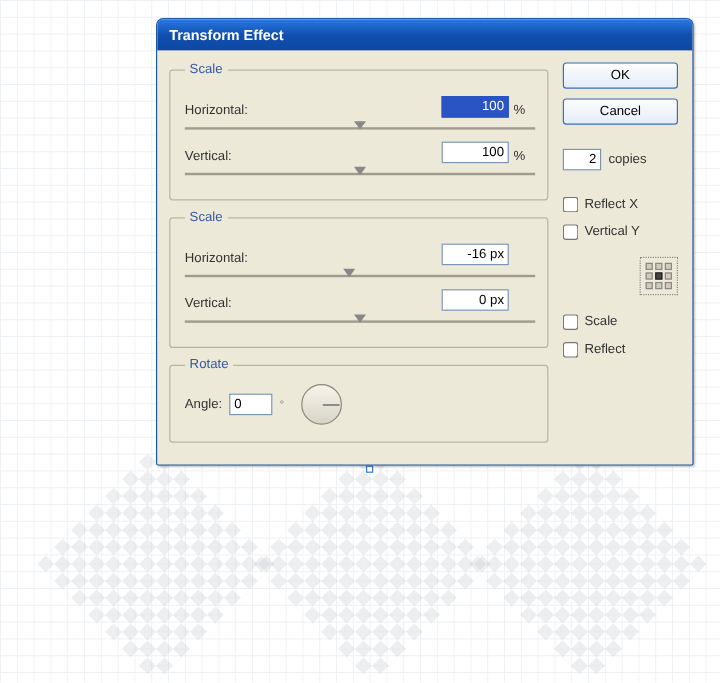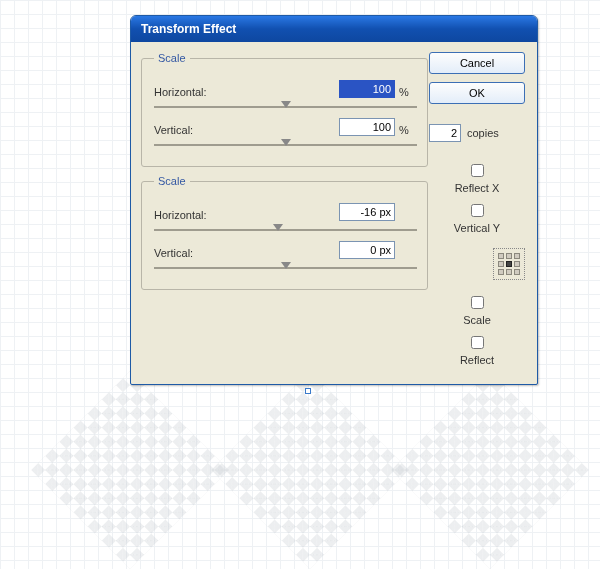--- a/index.html
+++ b/index.html
@@ -40,41 +40,41 @@
   }
   .d1 { width: 140px; height: 140px; left: 60px; top: 400px; }
   .d2 { width: 140px; height: 140px; left: 240px; top: 400px; }
   .d3 { width: 140px; height: 140px; left: 420px; top: 400px; }
 
   
   .dialog {
     position: absolute;
     left: 130px;
     top: 15px;
-    width: 408px;
+    width: 448px;
     border: 1px solid #1e5aa6;
     border-radius: 6px 6px 2px 2px;
     box-shadow: 1px 1px 2px rgba(0,0,0,0.25);
     background: #ece9d8;
     overflow: hidden;
   }
   .titlebar {
     height: 26px;
     background: linear-gradient(#2a78e4, #1150b0 50%, #0e47a0);
     color: #fff;
     font-weight: bold;
     font-size: 12px;
     padding: 5px 10px;
     display: flex;
     align-items: center;
   }
   .dialog-body {
     padding: 10px 12px 18px 10px;
     display: flex;
-    gap: 1px;
+    gap: 12px;
   }
   .left-col { flex: 1; display: flex; flex-direction: column; gap: 8px; }
   .right-col { width: 96px; display: flex; flex-direction: column; gap: 6px; align-items: stretch; }
 
   fieldset {
     border: 1px solid #b8b5a8;
     border-radius: 3px;
     padding: 10px 10px 14px 12px;
   }
   legend {
@@ -146,25 +146,23 @@
     width: 32px;
     height: 18px;
     border: 1px solid #7b94b2;
     text-align: right;
     padding: 1px 3px;
     font: inherit;
   }
 
   .check-row {
     display: flex;
-    align-items: center;
     gap: 5px;
     margin-top: 4px;
     font-size: 11px;
-    flex-direction: column;
   }
   .check-row input[type="checkbox"] {
     width: 13px; height: 13px;
   }
 
   .origin-grid {
     width: 32px;
     height: 32px;
     margin: 8px 0 6px auto;
     display: grid;
@@ -280,26 +278,35 @@
           <div style="flex:1"></div>
           <input type="text" value="0 px" style="">
           <span class="unit"></span>
         </div>
         <div class="slider">
             <div class="track"></div>
             <div class="thumb"></div>
           </div>
       </fieldset>
 
+      <fieldset>
+        <legend>Rotate</legend>
+        <div class="angle-row">
+          <label>Angle:</label>
+          <input type="text" value="0" style="">
+          <span class="deg">°</span>
+          <div class="angle-dial"></div>
+        </div>
+      </fieldset>
 
     </div>
 
     <div class="right-col">
+      <button class="btn">OK</button>
       <button class="btn">Cancel</button>
-      <button class="btn">OK</button>
 
       <div class="copies-row">
         <input type="text" value="2" style="">
         <span>copies</span>
       </div>
 
       <div style="margin-top:6px;"></div>
       <label class="check-row">
         <input type="checkbox" style="">
         <span>Reflect X</span>

